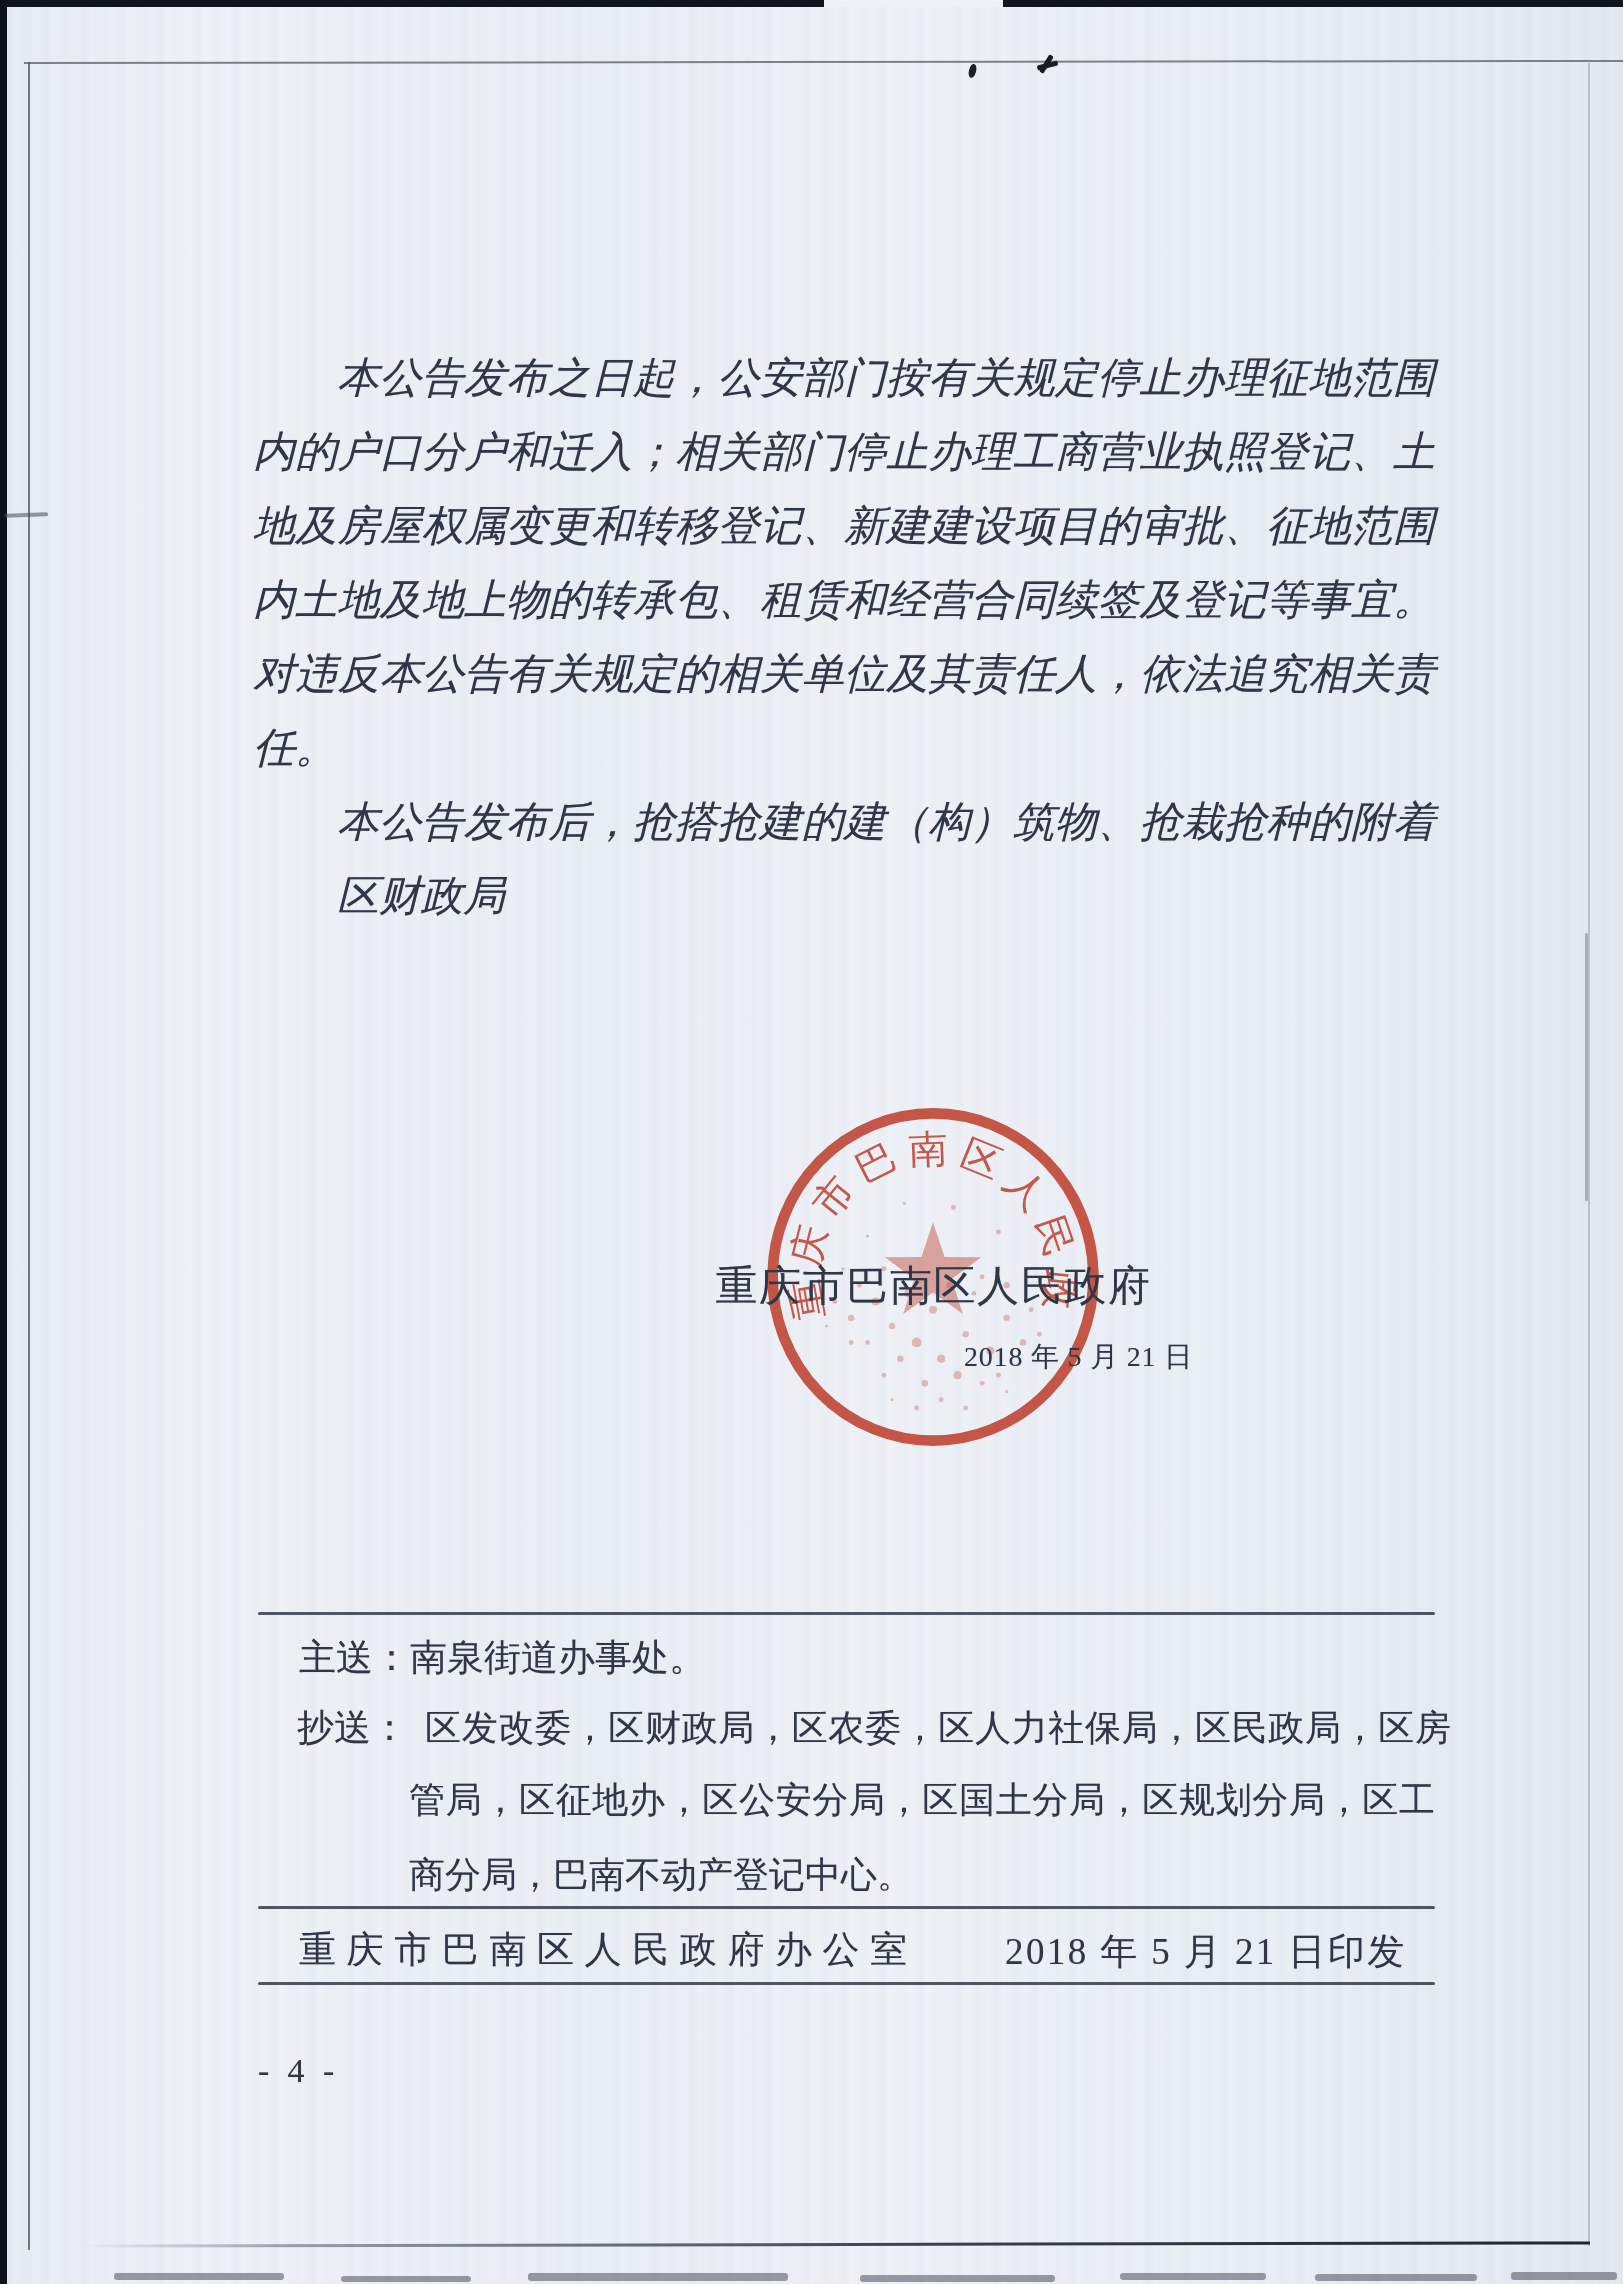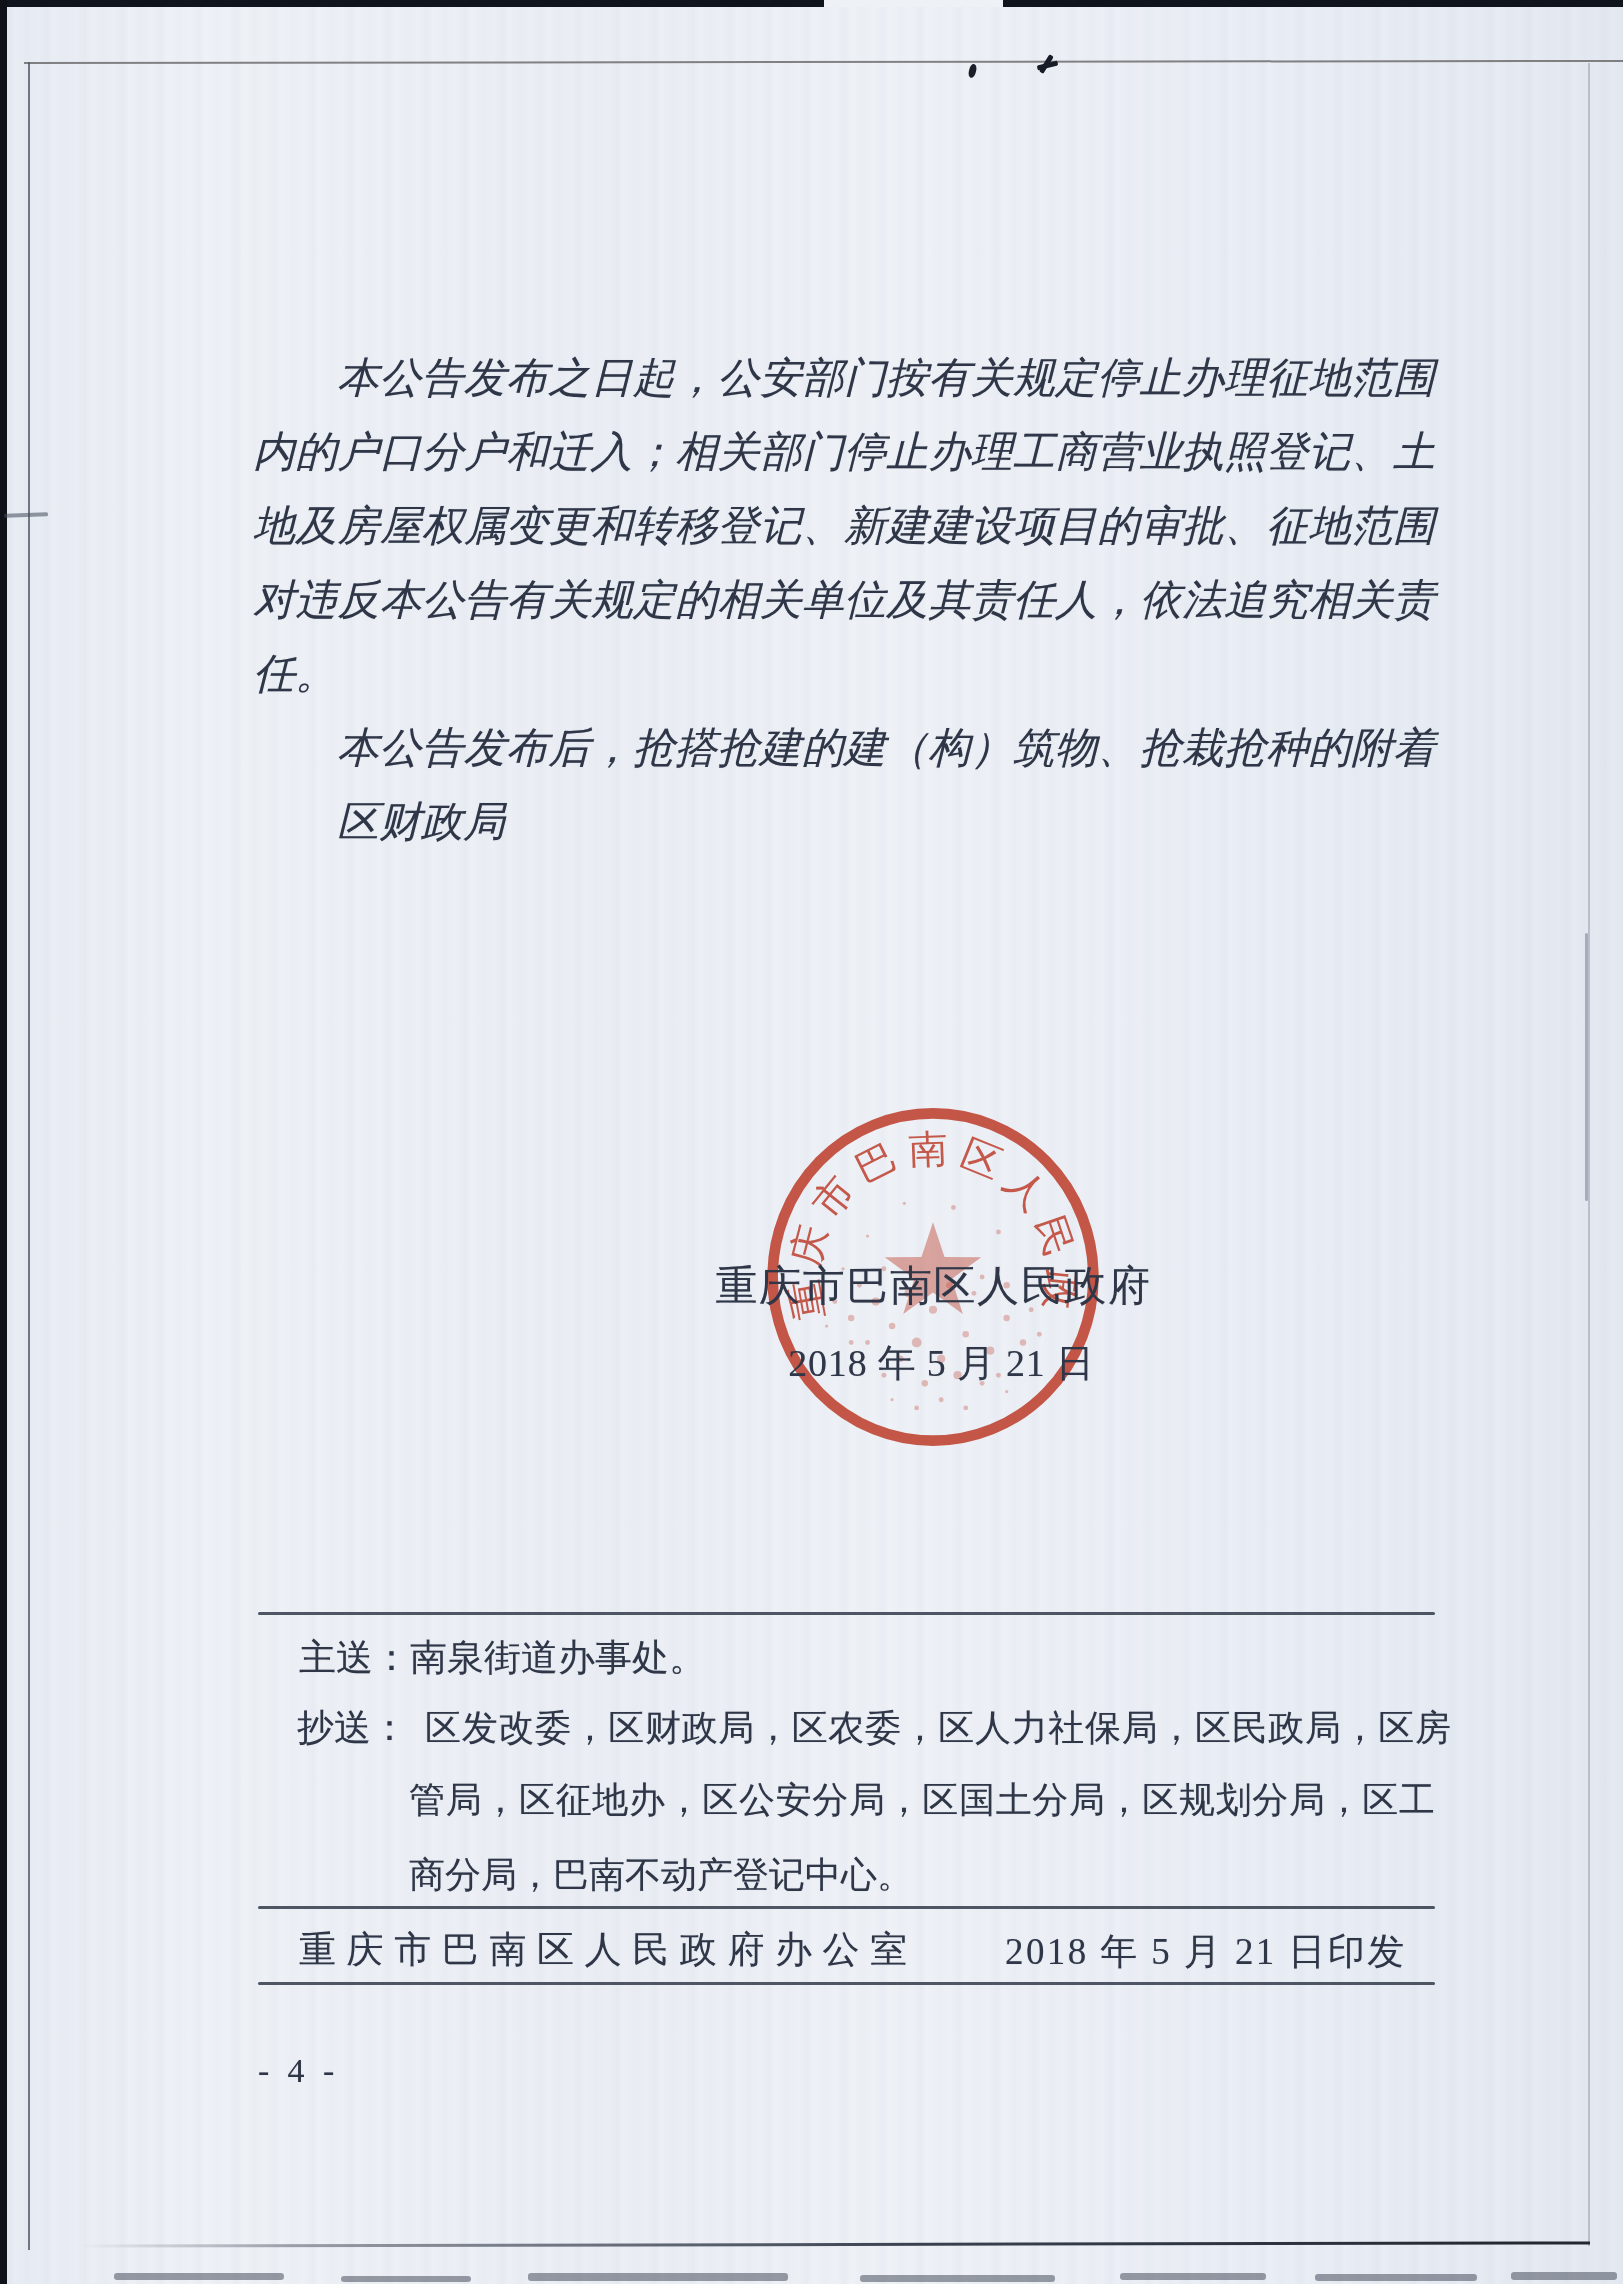--- a/index.html
+++ b/index.html
@@ -27,21 +27,21 @@
   
   .bodyline{
     width:1182px;font-size:42px;line-height:74px;height:74px;
     white-space:nowrap;
     font-style:italic;
   }
   .bodyline.jfull{white-space:normal;text-align:justify;text-align-last:justify;}
   .bodyline.indent{text-indent:84px;}
 
   .sig{font-size:42px;letter-spacing:1.6px;text-align:center;}
-  .sigdate{font-size:38px;letter-spacing:0.8px;text-align:center;}
+  .sigdate{font-size:28px;letter-spacing:0.8px;text-align:right;}
 
   .front{font-size:37px;}
   .copyline{font-size:36px;width:1026px;}
   .copyline.jfull{text-align:justify;text-align-last:justify;}
   .office{font-size:37px;letter-spacing:10.6px;}
   .printed{font-size:37px;letter-spacing:2.4px;}
   .pagenum{font-size:34px;letter-spacing:4.9px;}
 
   
   .topbar{left:0;top:0;width:1623px;height:7.3px;background:#10141c;}
@@ -83,20 +83,21 @@
 <div class="bdash" style="left:528px;top:2273px;width:260px;height:8px;"></div>
 <div class="bdash" style="left:860px;top:2275px;width:195px;height:6.5px;"></div>
 <div class="bdash" style="left:1120px;top:2273px;width:146px;height:7.3px;"></div>
 <div class="bdash" style="left:1315px;top:2274px;width:162px;height:6.5px;"></div>
 <div class="bdash" style="left:1511px;top:2272px;width:106px;height:8px;"></div>
 
 <div class="abs" style="left:253px;top:341px;">
   <div class="bodyline ink jfull indent">本公告发布之日起，公安部门按有关规定停止办理征地范围</div>
   <div class="bodyline ink jfull">内的户口分户和迁入；相关部门停止办理工商营业执照登记、土</div>
   <div class="bodyline ink jfull">地及房屋权属变更和转移登记、新建建设项目的审批、征地范围</div>
+  <div class="bodyline ink jfull">内土地及地上物的转承包、租赁和经营合同续签及登记等事宜。</div>
   <div class="bodyline ink jfull">对违反本公告有关规定的相关单位及其责任人，依法追究相关责</div>
   <div class="bodyline ink">任。</div>
   <div class="bodyline ink jfull indent">本公告发布后，抢搭抢建的建（构）筑物、抢栽抢种的附着</div>
   <div class="bodyline ink indent">区财政局</div>
 </div>
 
 <svg class="abs" style="left:753px;top:1097px;" width="360" height="360" viewBox="0 0 440 440">
   <ellipse cx="220" cy="220" rx="196" ry="200" fill="none" stroke="var(--seal,#bf4534)" stroke-width="13" opacity="0.9"></ellipse>
   <defs>
     <path id="sealArc" d="M 88.4 267.9 A 140 140 0 1 1 351.6 267.9" fill="none"></path>

